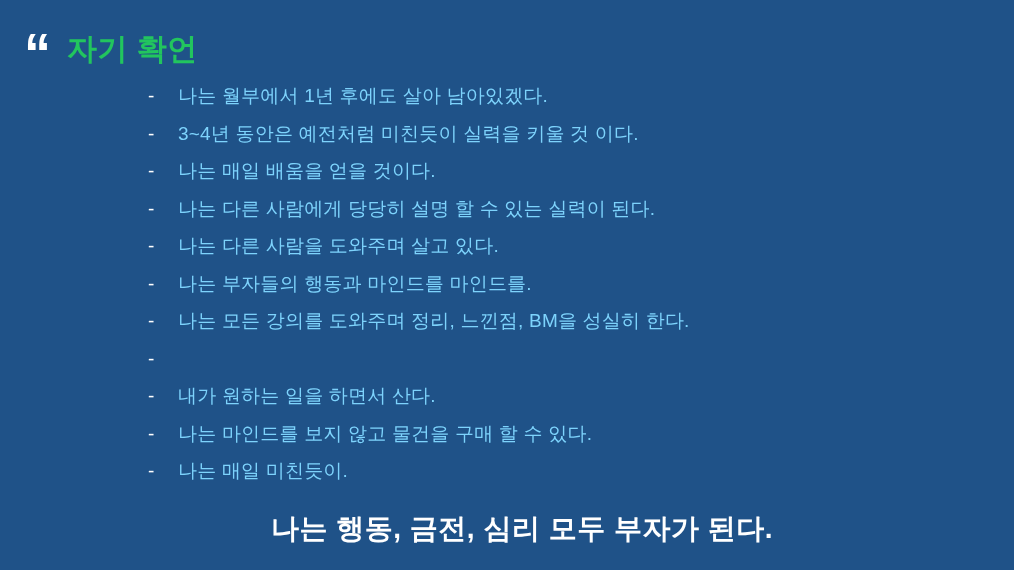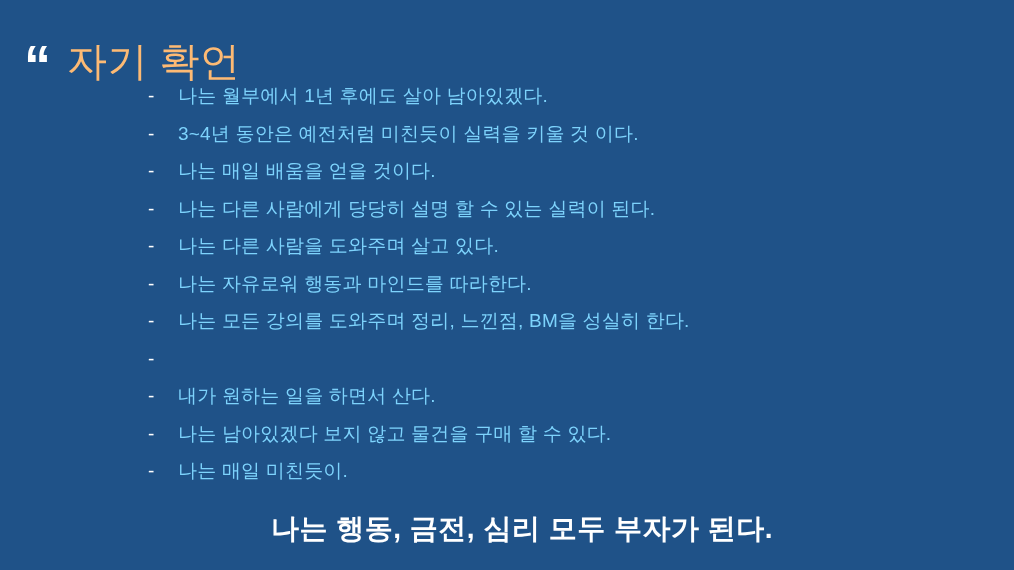--- a/index.html
+++ b/index.html
@@ -30,23 +30,23 @@
   }
   .quote-mark {
     color: #ffffff;
     font-size: 54px;
     font-weight: bold;
     line-height: 1;
     letter-spacing: -2px;
     margin-top: 6px;
   }
   .slide-title {
-    color: #fdba74;
-    font-size: 40px;
-    font-weight: 400;
+    color: #22c55e;
+    font-size: 30px;
+    font-weight: 700;
     line-height: 1.1;
     letter-spacing: 0.5px;
   }
   .bullets {
     position: absolute;
     left: 148px;
     top: 86px;
     width: 820px;
   }
   .bullet {
@@ -113,40 +113,40 @@
       <span class="btext">나는 다른 사람에게 당당히 설명 할 수 있는 실력이 된다.</span>
     </div>
 
     <div class="bullet">
       <span class="dash">-</span>
       <span class="btext">나는 다른 사람을 도와주며 살고 있다.</span>
     </div>
 
     <div class="bullet">
       <span class="dash">-</span>
-      <span class="btext">나는 자유로워 행동과 마인드를 따라한다.</span>
+      <span class="btext">나는 부자들의 행동과 마인드를 마인드를.</span>
     </div>
 
     <div class="bullet">
       <span class="dash">-</span>
       <span class="btext">나는 모든 강의를 도와주며 정리, 느낀점, BM을 성실히 한다.</span>
     </div>
 
     <div class="bullet">
       <span class="dash">-</span>
     </div>
 
     <div class="bullet">
       <span class="dash">-</span>
       <span class="btext">내가 원하는 일을 하면서 산다.</span>
     </div>
 
     <div class="bullet">
       <span class="dash">-</span>
-      <span class="btext">나는 남아있겠다 보지 않고 물건을 구매 할 수 있다.</span>
+      <span class="btext">나는 마인드를 보지 않고 물건을 구매 할 수 있다.</span>
     </div>
 
     <div class="bullet">
       <span class="dash">-</span>
       <span class="btext">나는 매일 미친듯이.</span>
     </div>
 
   </div>
 
   <div class="footer">나는 행동, 금전, 심리 모두 부자가 된다.</div>

